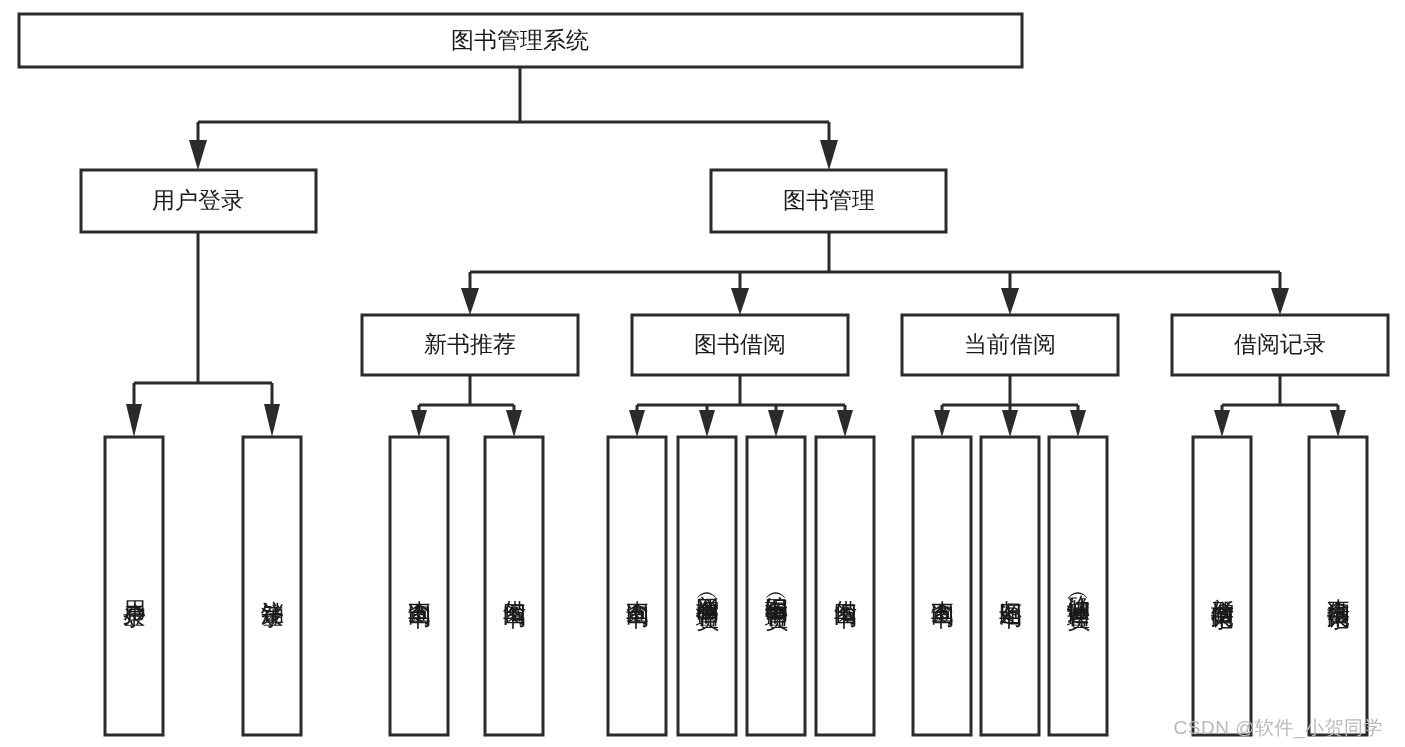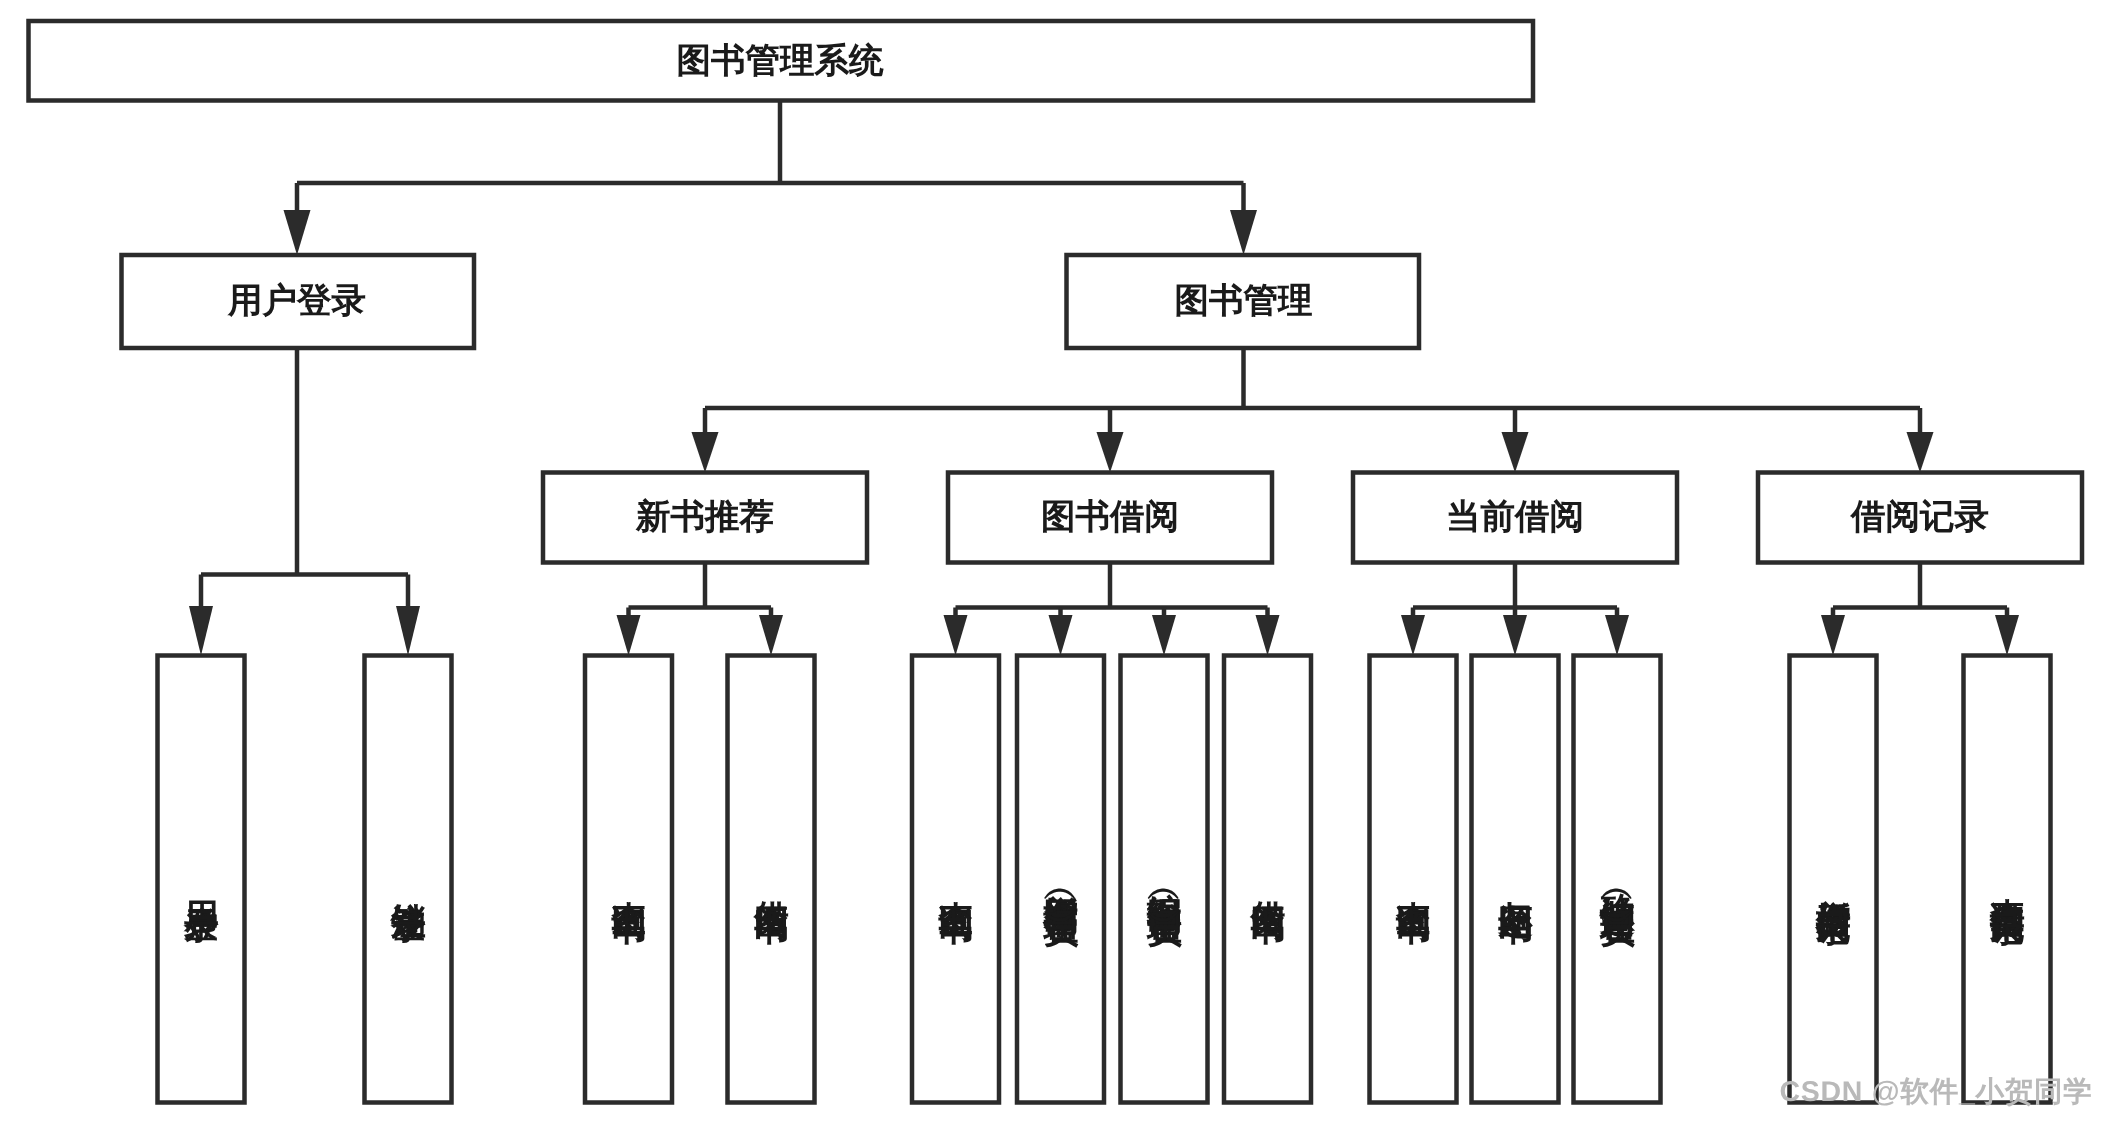--- a/index.html
+++ b/index.html
@@ -12,21 +12,20 @@
     width: 1405px;
     height: 747px;
     font-family: "Liberation Sans", "DejaVu Sans", sans-serif;
     overflow: hidden;
     position: relative;
   }
   #diagram-root {
     position: relative;
     width: 1405px;
     height: 747px;
-    font-weight: bold;
   }
   svg#flow-svg {
     position: absolute;
     left: 0;
     top: 0;
     width: 1405px;
     height: 747px;
     display: block;
   }
   .node-box {
@@ -62,21 +61,21 @@
     display: flex;
     align-items: center;
     justify-content: center;
     text-align: center;
     letter-spacing: 2px;
     user-select: none;
     white-space: nowrap;
   }
   .watermark {
     position: absolute;
-    right: 10px;
+    right: 22px;
     bottom: 6px;
     font-family: "Liberation Sans", "DejaVu Sans", sans-serif;
     font-size: 19px;
     color: #b9b9b9;
     letter-spacing: 0.5px;
     white-space: nowrap;
     pointer-events: none;
   }
 </style>
 </head>

